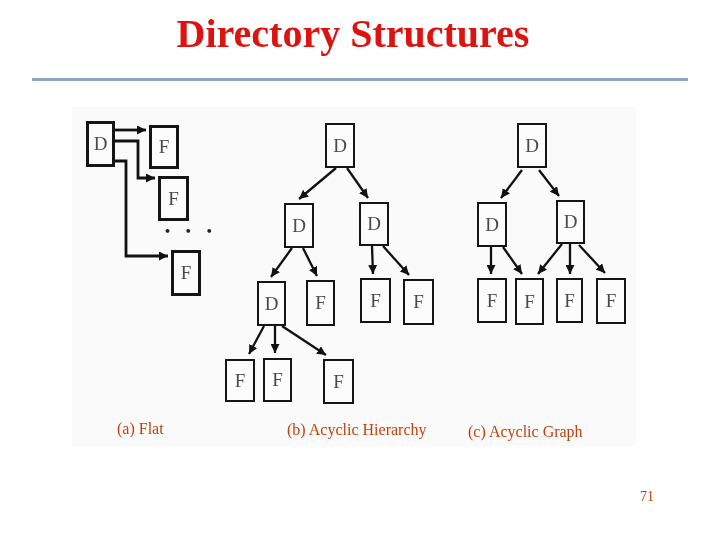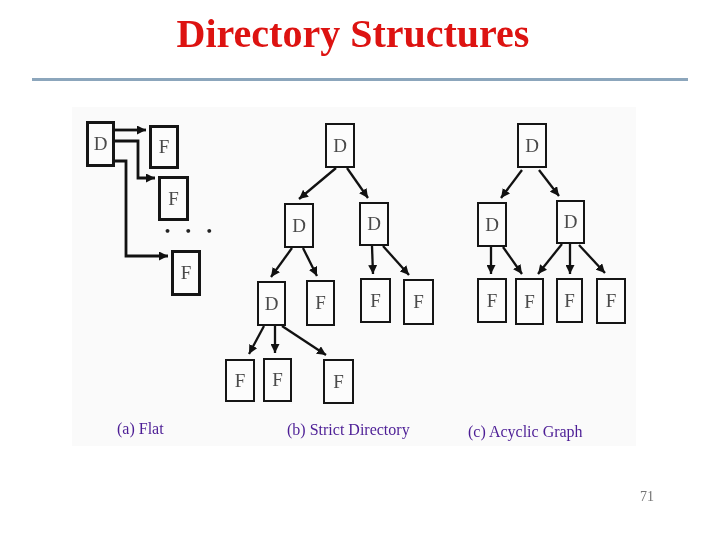--- a/index.html
+++ b/index.html
@@ -67,31 +67,31 @@
     position: absolute;
     font-size: 11px;
     font-weight: bold;
     color: #222;
     letter-spacing: 5px;
     font-family: "DejaVu Sans", sans-serif;
   }
   .caption {
     position: absolute;
     font-size: 16px;
-    color: #4c1d95;
+    color: #c2410c;
     font-family: "Liberation Serif", serif;
     white-space: nowrap;
     text-align: center;
   }
   .page-number {
     position: absolute;
     left: 640px;
     top: 489px;
     font-size: 14px;
-    color: #737373;
+    color: #c2410c;
     font-family: "Liberation Serif", serif;
   }
   svg line, svg polyline {
     stroke: #111;
     fill: none;
   }
   .tree-arrow { stroke-width: 2.3px; }
   .flat-arrow { stroke-width: 2.8px; }
 </style>
 </head>
@@ -153,21 +153,21 @@
       <div class="node" style="left:253px;top:16px;width:30px;height:45px">D</div>
       <div class="node" style="left:212px;top:96px;width:30px;height:45px">D</div>
       <div class="node" style="left:287px;top:95px;width:30px;height:44px">D</div>
       <div class="node" style="left:185px;top:174px;width:29px;height:45px">D</div>
       <div class="node" style="left:234px;top:173px;width:29px;height:46px">F</div>
       <div class="node" style="left:288px;top:171px;width:31px;height:45px">F</div>
       <div class="node" style="left:331px;top:172px;width:31px;height:46px">F</div>
       <div class="node" style="left:153px;top:252px;width:30px;height:43px">F</div>
       <div class="node" style="left:191px;top:251px;width:29px;height:44px">F</div>
       <div class="node" style="left:251px;top:252px;width:31px;height:45px">F</div>
-      <div class="caption" style="left:215px;top:314px">(b) Strict Directory</div>
+      <div class="caption" style="left:215px;top:314px">(b) Acyclic Hierarchy</div>
     </div>
 
     <div>
       <div class="node" style="left:445px;top:16px;width:30px;height:45px">D</div>
       <div class="node" style="left:405px;top:95px;width:30px;height:45px">D</div>
       <div class="node" style="left:484px;top:93px;width:29px;height:44px">D</div>
       <div class="node" style="left:405px;top:171px;width:30px;height:45px">F</div>
       <div class="node" style="left:443px;top:171px;width:29px;height:47px">F</div>
       <div class="node" style="left:484px;top:171px;width:27px;height:45px">F</div>
       <div class="node" style="left:524px;top:171px;width:30px;height:46px">F</div>

